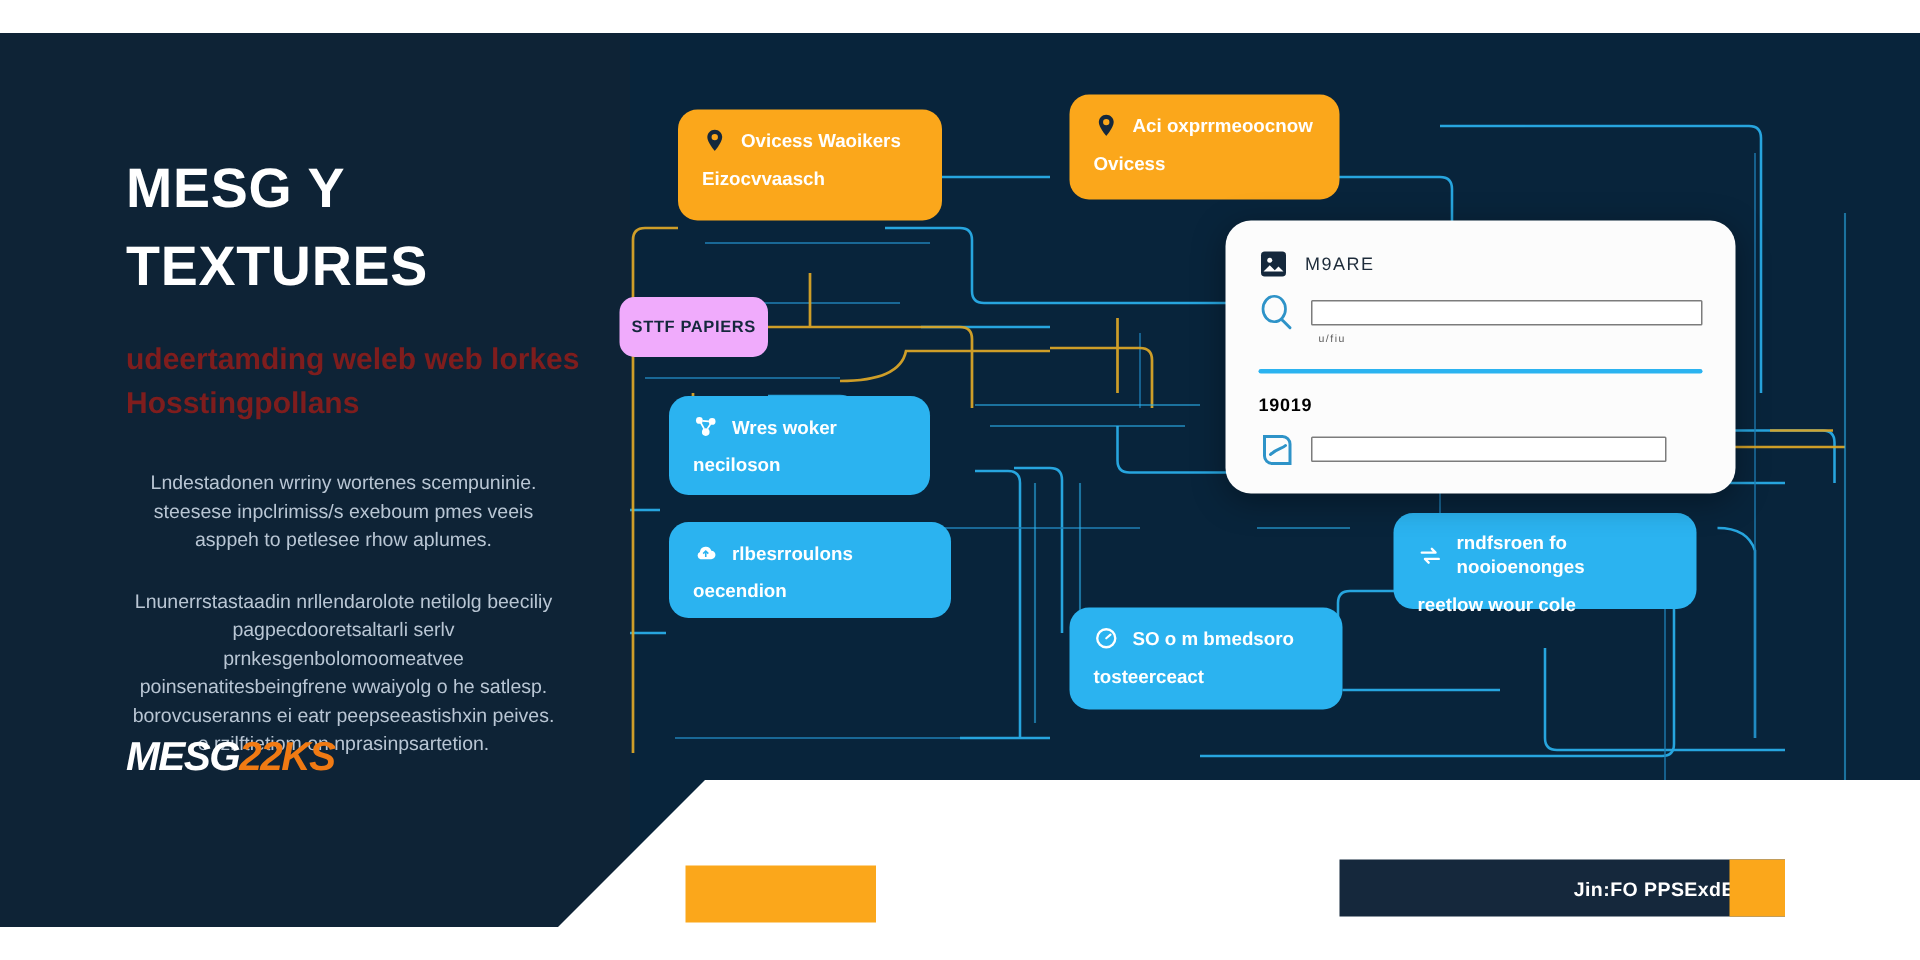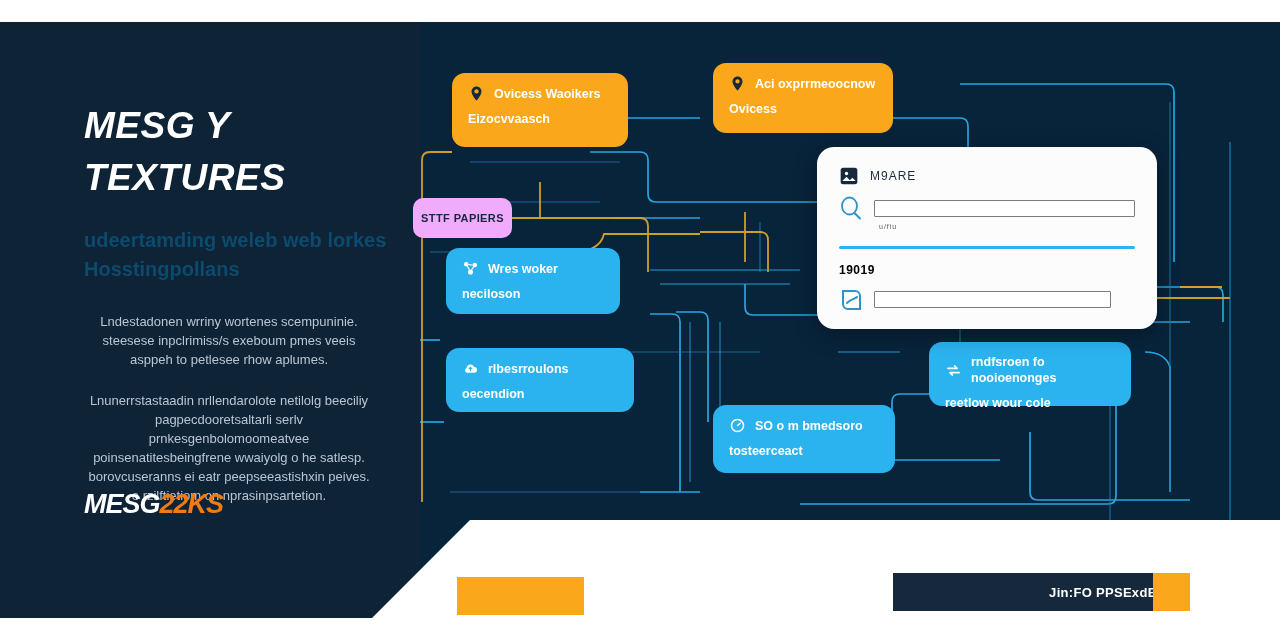--- a/index.html
+++ b/index.html
@@ -29,24 +29,24 @@
     clip-path:polygon(470px 0px, 1280px 0px, 1280px 120px, 0px 120px, 0px 98px, 372px 98px);
   }
 
   
   .circuit{position:absolute;left:0;top:22px;width:1280px;height:618px;}
 
   
   .left-col{position:absolute;left:84px;top:100px;width:330px;}
   .headline{
     color:#ffffff;font-weight:bold;font-size:37px;line-height:52px;
-    letter-spacing:.5px;margin:0;font-style:italic;
+    letter-spacing:.5px;margin:0;
   }
   .subhead{
-    color:#0c4a6e;font-weight:bold;font-size:20px;line-height:29px;
+    color:#7f1d1d;font-weight:bold;font-size:20px;line-height:29px;
     margin:22px 0 0 0;width:320px;
   }
   .para{
     color:#b9c6d4;font-size:13px;line-height:19px;margin:28px 0 0 0;width:290px;text-align:center;
   }
   .para.second{margin-top:22px;}
 
   .logo{position:absolute;left:84px;top:489px;font-size:27px;font-weight:bold;
         font-style:italic;letter-spacing:-1px;}
   .logo .w{color:#ffffff;}
@@ -195,21 +195,21 @@
       </svg>
       <span class="ttl">Aci oxprrmeoocnow</span>
     </div>
     <div class="sub">Ovicess</div>
   </div>
 
   <div class="pill" style="left:413px;top:198px;width:99px;height:40px;">
     <span>STTF PAPIERS</span>
   </div>
 
-  <div class="card blue" style="left:446px;top:248px;width:174px;height:66px;">
+  <div class="card blue" style="left:446px;top:264px;width:174px;height:66px;">
     <div class="row">
       <svg class="ico" viewBox="0 0 24 24">
         <circle cx="6" cy="6" r="3.2" fill="#fff"></circle>
           <circle cx="18" cy="7" r="3.2" fill="#fff"></circle>
         <circle cx="12" cy="17" r="3.6" fill="#fff"></circle>
         <path d="M7.5 8.5 L10.5 14 M16.5 9.5 L13.5 14 M9 6.5 L15 7" stroke="#fff" stroke-width="1.6"></path>
       </svg>
       <span class="ttl">Wres woker</span>
     </div>
     <div class="sub">neciloson</div>

